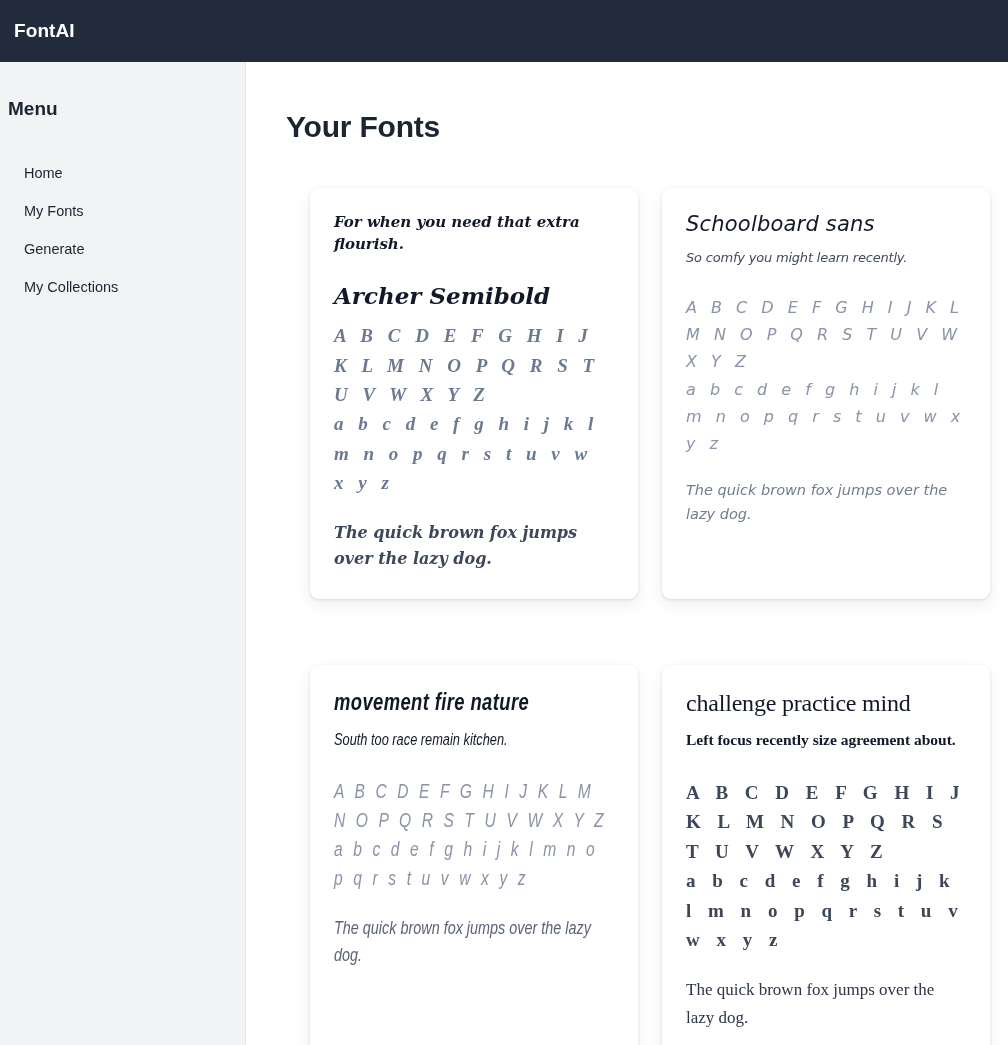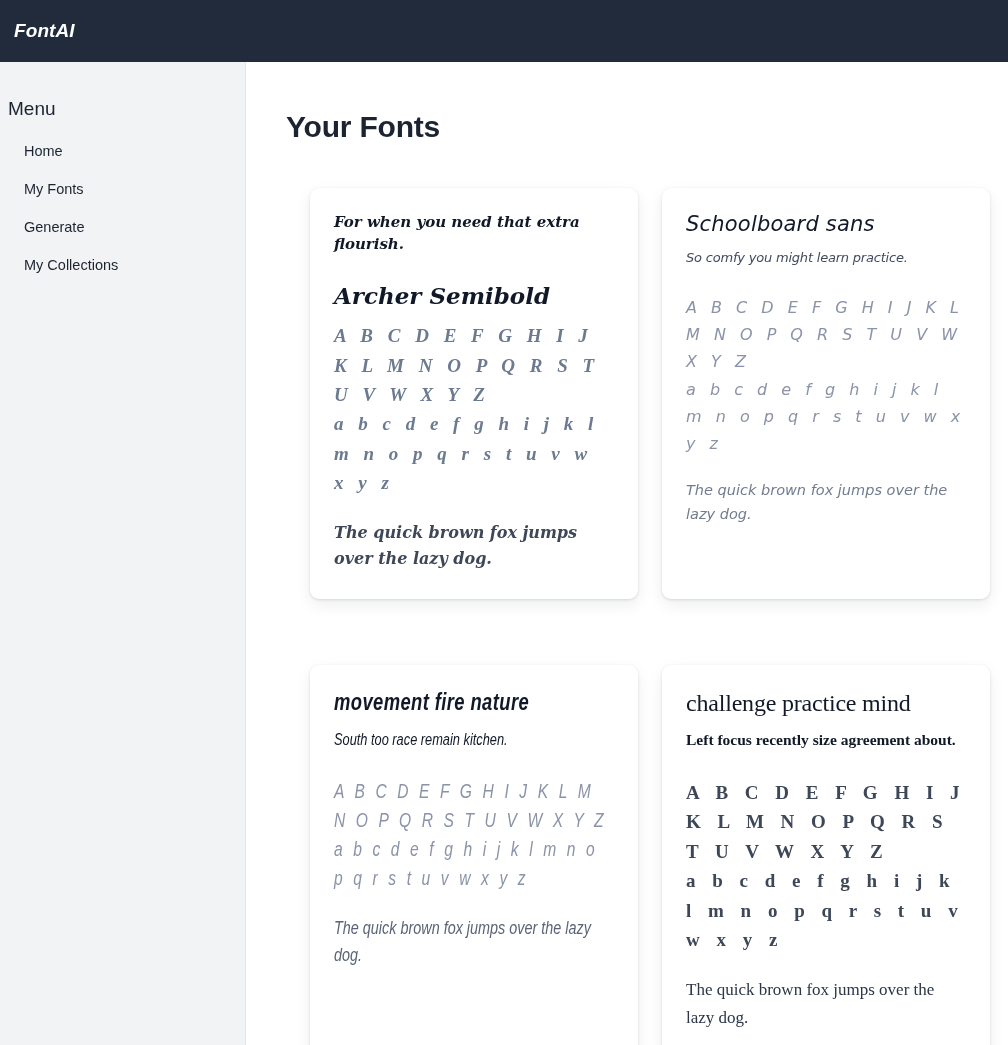--- a/index.html
+++ b/index.html
@@ -16,21 +16,20 @@
 
   
   #app { width: 1008px; height: 1045px; position: relative; }
 
   .topbar {
     height: 62px;
     background: #212b3b;
     display: flex;
     align-items: center;
     padding: 0 0 0 14px;
-    font-style: italic;
   }
   .brand {
     color: #ffffff;
     font-size: 19px;
     font-weight: bold;
     letter-spacing: 0.1px;
   }
 
   
   .body-wrap {
@@ -43,22 +42,22 @@
     width: 246px;
     flex: 0 0 246px;
     background: #f1f3f5;
     border-right: 1px solid #e3e6ea;
     padding-top: 36px;
   }
   .menu-title {
     font-size: 19px;
     color: #1c2431;
     padding: 0 0 0 8px;
-    margin-bottom: 12px;
-    font-weight: normal;
+    margin-bottom: 34px;
+    font-weight: bold;
   }
   .menu-list { list-style: none; margin: 0; padding: 0; }
   .menu-item {
     font-size: 14.5px;
     color: #1c2431;
     padding: 11px 0 11px 24px;
     cursor: pointer;
   }
 
   
@@ -238,21 +237,21 @@
             </div>
             <p class="card-alphabet" style="margin-bottom: 0px;">A B C D E F G H I J K L M N O P Q R S T U V W X Y Z</p>
             <p class="card-alphabet" style="margin-top: 0px;">a b c d e f g h i j k l m n o p q r s t u v w x y z</p>
             <p class="card-pangram">The quick brown fox jumps over the lazy dog.</p>
           </div>
           <div class="font-card tf-sans-light-italic">
             <div>
               <h2 class="card-name">Schoolboard sans</h2>
             </div>
             <div>
-              <p class="card-tagline">So comfy you might learn practice.</p>
+              <p class="card-tagline">So comfy you might learn recently.</p>
             </div>
             <p class="card-alphabet" style="margin-bottom: 0px;">A B C D E F G H I J K L M N O P Q R S T U V W X Y Z</p>
             <p class="card-alphabet" style="margin-top: 0px;">a b c d e f g h i j k l m n o p q r s t u v w x y z</p>
             <p class="card-pangram">The quick brown fox jumps over the lazy dog.</p>
           </div>
           <div class="font-card tf-sans-condensed-oblique">
             <div><h2 class="card-name">movement fire nature</h2></div>
             <div><p class="card-tagline">South too race remain kitchen.</p></div>
             <p class="card-alphabet" style="margin-bottom: 0px;">A B C D E F G H I J K L M N O P Q R S T U V W X Y Z</p>
             <p class="card-alphabet" style="margin-top: 0px;">a b c d e f g h i j k l m n o p q r s t u v w x y z</p>

